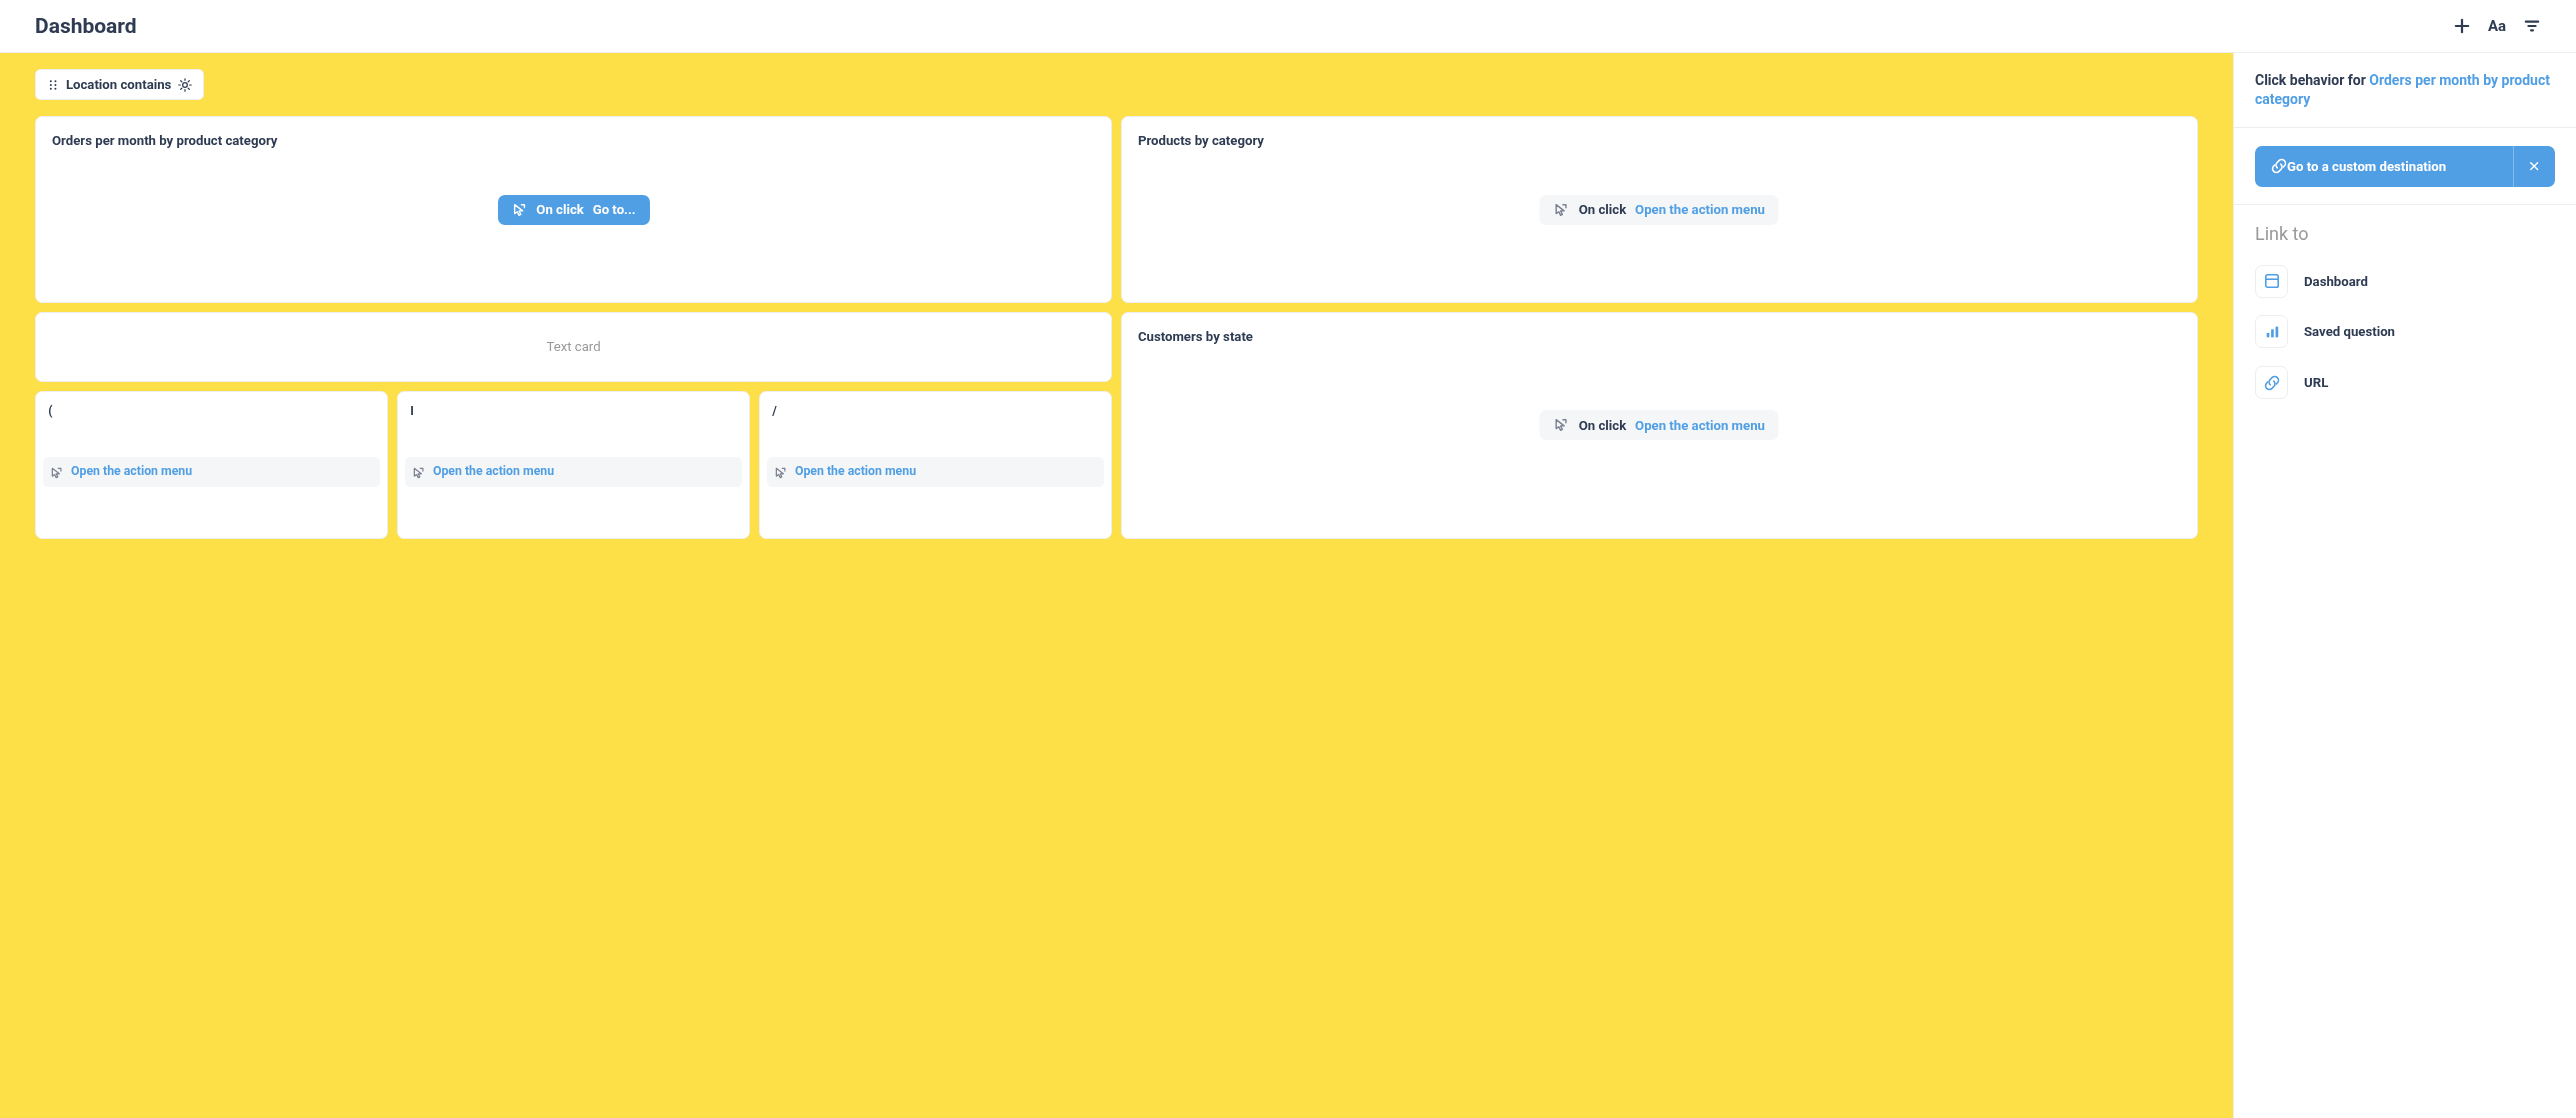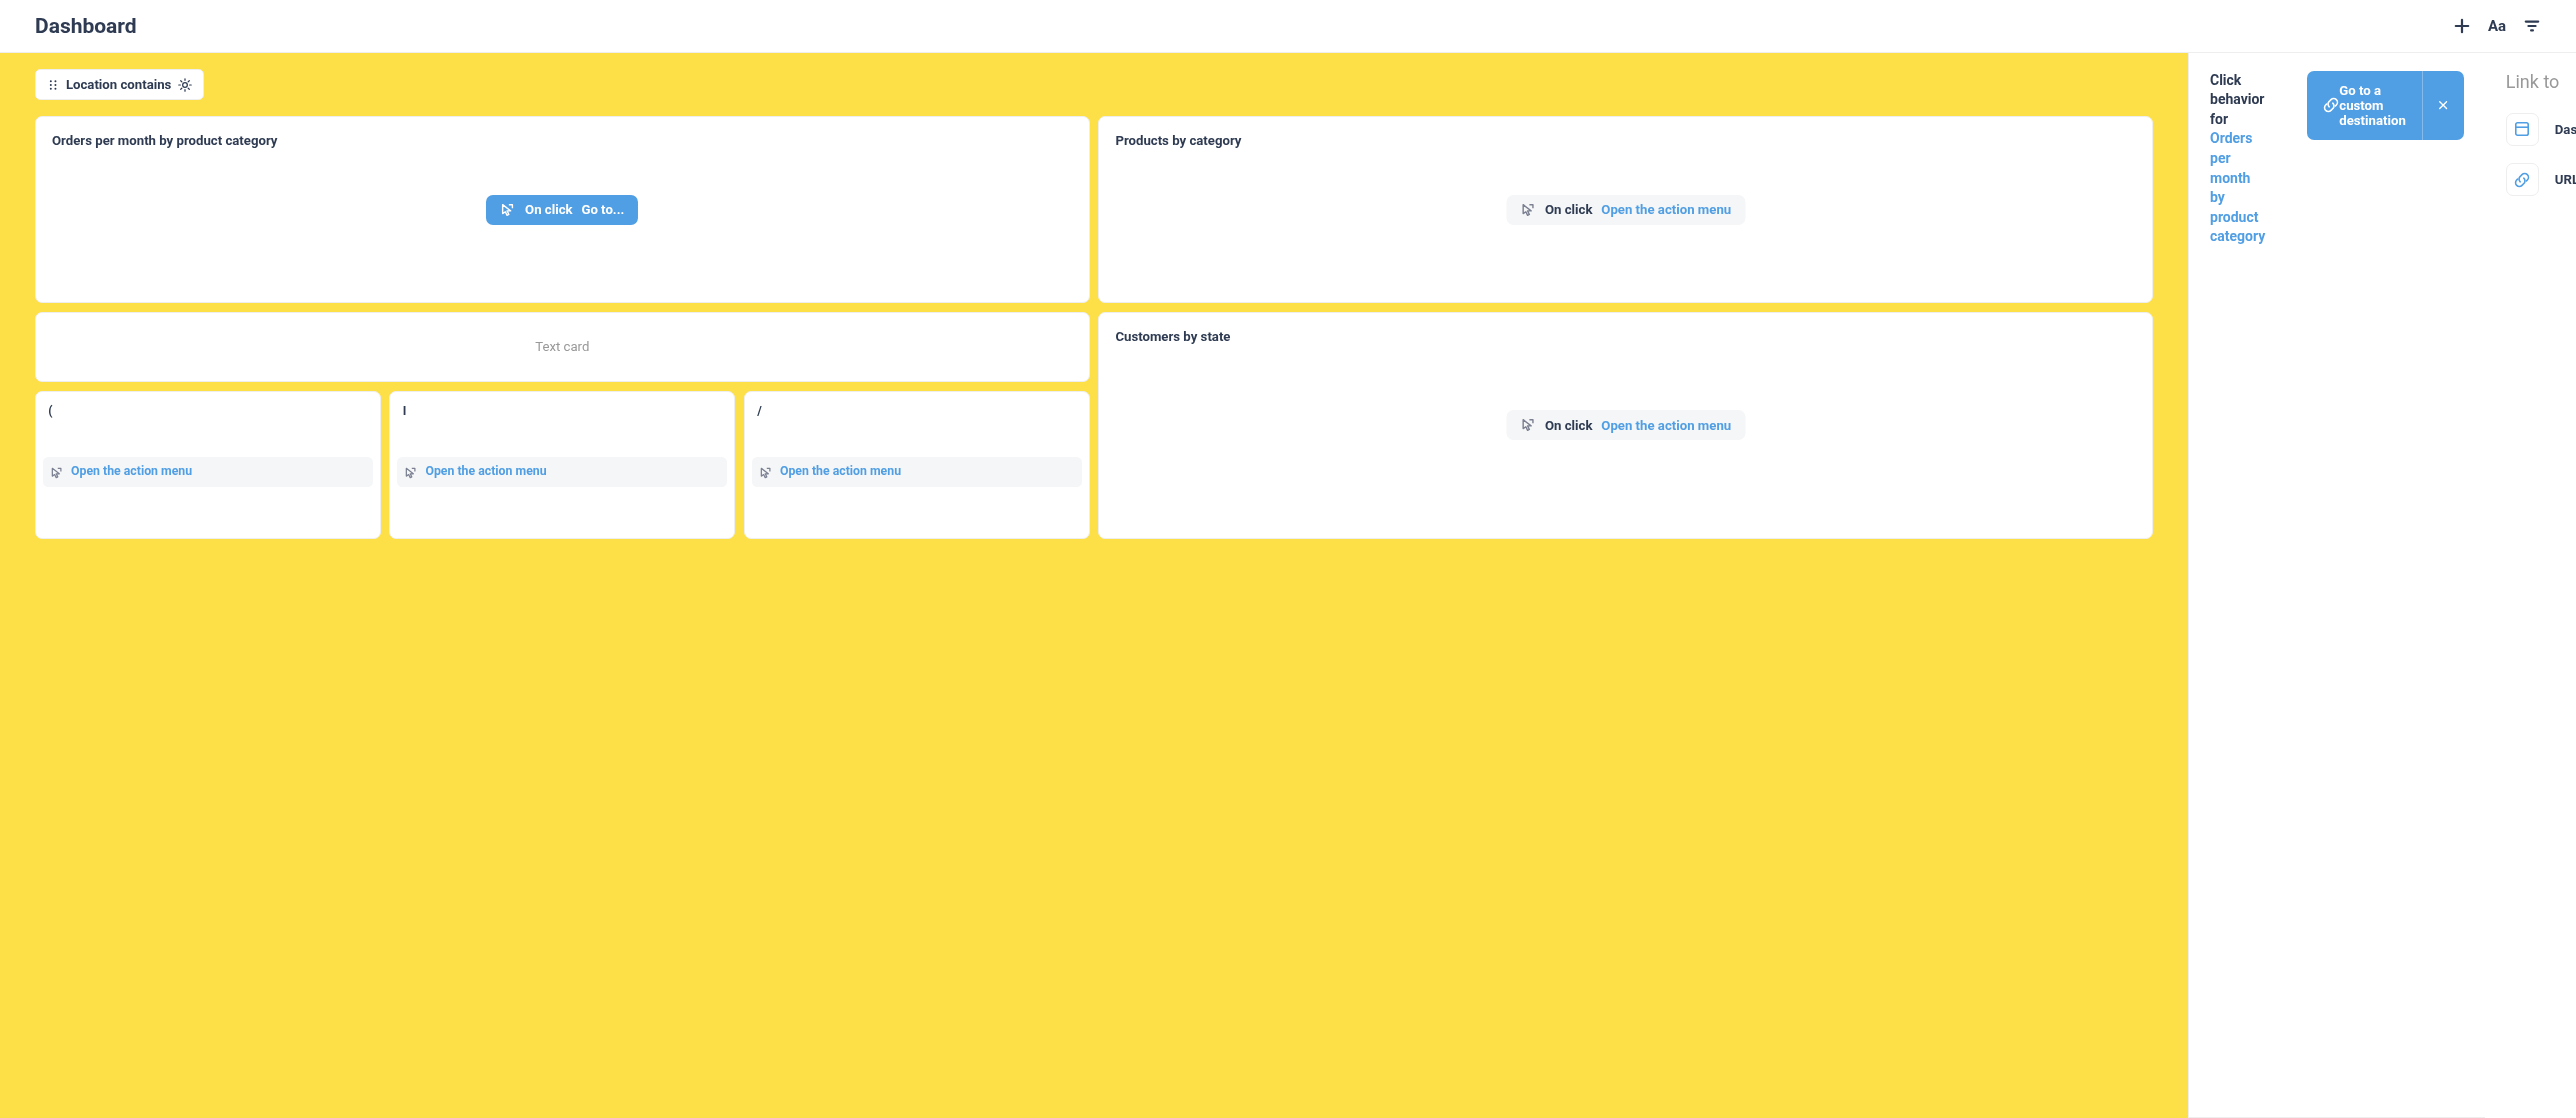--- a/index.html
+++ b/index.html
@@ -53,25 +53,25 @@
       flex: 1;
       overflow: hidden;
     }
     .main {
       flex: 1;
       padding: 16px 35px;
       overflow: auto;
       background: #fde047;
     }
     .sidebar {
-      width: 388px;
+      width: 343px;
       border-left: 0.9px solid #eee;
       background: #fff;
       display: flex;
-      flex-direction: row;
+      flex-direction: column;
     }
     .filter-chip {
       display: inline-flex;
       align-items: center;
       gap: 7px;
       border: 0.9px solid #eee;
       border-radius: 5.3px;
       padding: 7px 10.6px;
       font-weight: 700;
       font-size: 13.2px;
@@ -427,20 +427,28 @@
 
         <div class="linkto-item">
           <div class="linkto-icon">
             <svg width="16" height="16" viewBox="0 0 18 18">
                 <use href="#i-dashboard"></use>
               </svg>
           </div>
           <span>Dashboard</span>
         </div>
 
+        <div class="linkto-item">
+          <div class="linkto-icon">
+            <svg width="16" height="16" viewBox="0 0 18 18">
+                <use href="#i-bar"></use>
+              </svg>
+          </div>
+          <span>Saved question</span>
+        </div>
 
         <div class="linkto-item">
           <div class="linkto-icon">
             <svg width="16" height="16" viewBox="0 0 18 18">
                 <use href="#i-link"></use>
               </svg>
           </div>
           <span>URL</span>
         </div>
 

